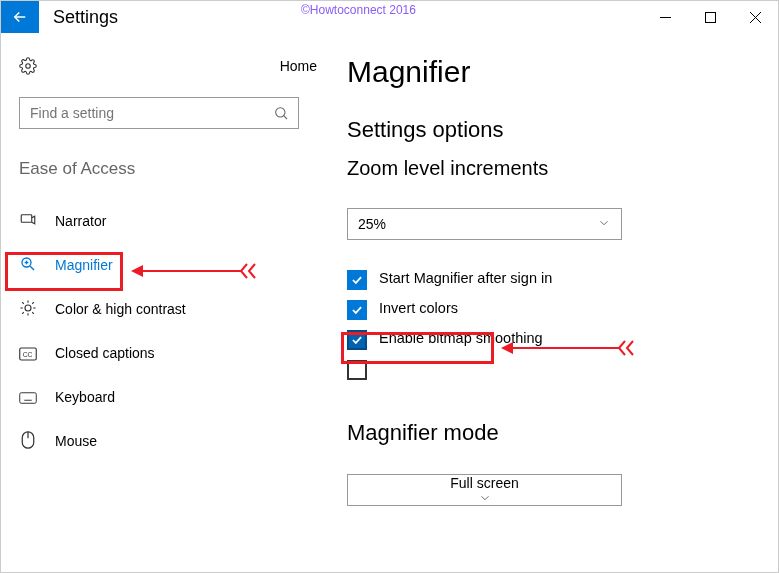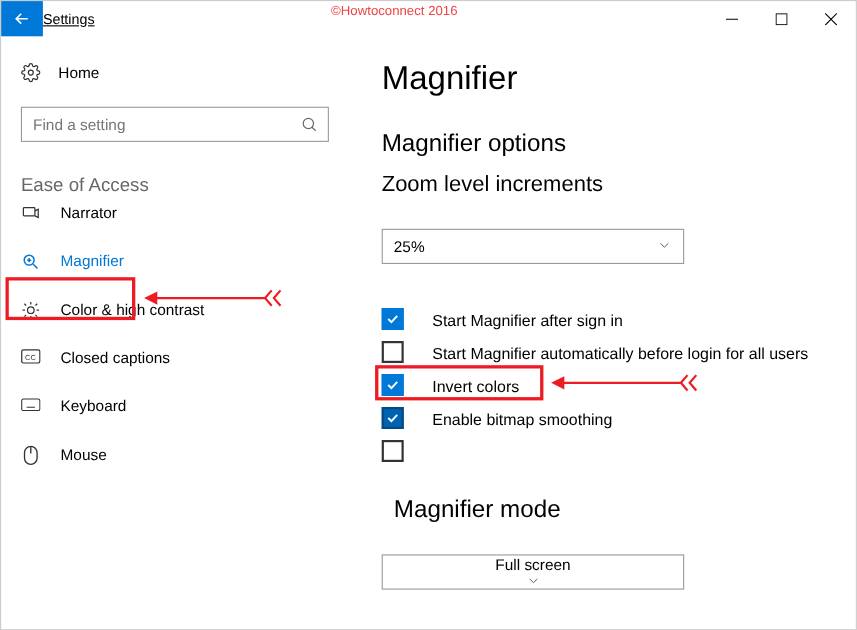--- a/index.html
+++ b/index.html
@@ -23,23 +23,23 @@
   .back-btn {
     width: 38px;
     height: 32px;
     background: #0078d7;
     color: #fff;
     display: flex;
     align-items: center;
     justify-content: center;
   }
   .titlebar-title {
-    font-size: 13px;
+    padding-left: 14px;
+    font-size: 18px;
     color: #000;
-    text-decoration: underline;
   }
   .titlebar-spacer { flex: 1; }
   .win-controls {
     display: flex;
   }
   .win-btn {
     width: 45px;
     height: 32px;
     display: flex;
     align-items: center;
@@ -53,20 +53,21 @@
   .sidebar {
     width: 316px;
     padding: 12px 0 0 0;
   }
   .home-row {
     display: flex;
     align-items: center;
     height: 42px;
     padding-left: 18px;
     gap: 16px;
+    justify-content: space-between;
   }
   .home-row .icon { width: 18px; display:flex; align-items:center; justify-content:center; color:#333; }
   .search-wrap {
     margin: 10px 18px 6px 18px;
     position: relative;
     text-decoration: underline;
   }
   .search-input {
     width: 100%;
     height: 32px;
@@ -83,21 +84,21 @@
     display: flex; align-items: center;
     color: #666;
   }
   .category-label {
     padding: 24px 0 6px 18px;
     color: #666;
     font-size: 17px;
   }
   .nav-item {
     display: flex;
-    align-items: flex-start;
+    align-items: flex-end;
     height: 44px;
     padding-left: 18px;
     gap: 18px;
     position: relative;
   }
   .nav-item .icon { width: 18px; display:flex; align-items:center; justify-content:center; color:#333; }
   .nav-item.active { color: #0078d7; }
   .nav-item.active .icon { color: #0078d7; }
   .highlight-red {
     position: absolute;
@@ -131,22 +132,22 @@
     align-items: center;
     justify-content: space-between;
     padding: 0 10px;
     margin-bottom: 30px;
     background: #fff;
     margin-top: 28px;
   }
   .chev { color: #555; }
   .check-row {
     display: flex;
-    align-items: flex-end;
-    gap: 26px;
+    align-items: flex-start;
+    gap: 12px;
     height: 30px;
     font-size: 14.5px;
   }
   .cb {
     width: 20px; height: 20px;
     border: 2px solid #333;
     display: flex; align-items:center; justify-content:center;
     flex: none;
   }
   .cb.checked {
@@ -158,21 +159,21 @@
     border-color: #054a85;
   }
   .cb svg { stroke: #fff; }
   .arrow-svg {
     position: absolute;
     pointer-events: none;
   }
   .watermark {
     position: absolute;
     top: 2px; left: 300px;
-    color: #ef4444;
+    color: #8b5cf6;
     font-size: 12px;
   }
 </style>
 </head>
 <body>
 
 <div class="titlebar">
   <div class="back-btn">
     <svg width="18" height="18" viewBox="0 0 24 24" fill="none" stroke="currentColor" stroke-width="2">
         <path d="M19 12H5"></path>
@@ -298,64 +299,60 @@
           </svg>
       </span>
       <span>Mouse</span>
     </div>
 
   </div>
 
   <div class="main">
     <h1 class="page-title">Magnifier</h1>
 
-    <div class="section-title">Magnifier options</div>
+    <div class="section-title">Settings options</div>
     <div class="field-label">Zoom level increments</div>
     <div class="dropdown">
       <span>25%</span>
       <span class="chev">
         <svg width="14" height="14" viewBox="0 0 24 24" fill="none" stroke="currentColor" stroke-width="1.5">
             <polyline points="6 9 12 15 18 9"></polyline>
           </svg>
       </span>
     </div>
 
     <div class="check-row">
       <span class="cb checked">
           <svg width="14" height="14" viewBox="0 0 24 24" fill="none" stroke-width="3">
             <polyline points="5 12 10 17 19 7"></polyline>
           </svg>
         </span>
       <span>Start Magnifier after sign in</span>
     </div>
     <div class="check-row">
-      <span class="cb"></span>
-      <span>Start Magnifier automatically before login for all users</span>
-    </div>
-    <div class="check-row">
       <span class="cb checked">
           <svg width="14" height="14" viewBox="0 0 24 24" fill="none" stroke-width="3">
             <polyline points="5 12 10 17 19 7"></polyline>
           </svg>
         </span>
       <span>Invert colors</span>
     </div>
     <div class="check-row">
       <span class="cb checked alt">
           <svg width="14" height="14" viewBox="0 0 24 24" fill="none" stroke-width="3">
             <polyline points="5 12 10 17 19 7"></polyline>
           </svg>
         </span>
       <span>Enable bitmap smoothing</span>
     </div>
     <div class="check-row">
       <span class="cb"></span>
     </div>
 
-    <div class="section-title" style="margin-top:30px;margin-left:11px;">Magnifier mode</div>
+    <div class="section-title" style="margin-top:30px;">Magnifier mode</div>
     <div class="dropdown" style="margin-bottom:0;flex-direction:column;">
       <span>Full screen</span>
       <span class="chev">
         <svg width="14" height="14" viewBox="0 0 24 24" fill="none" stroke="currentColor" stroke-width="1.5">
             <polyline points="6 9 12 15 18 9"></polyline>
           </svg>
       </span>
     </div>
   </div>
 </div>

